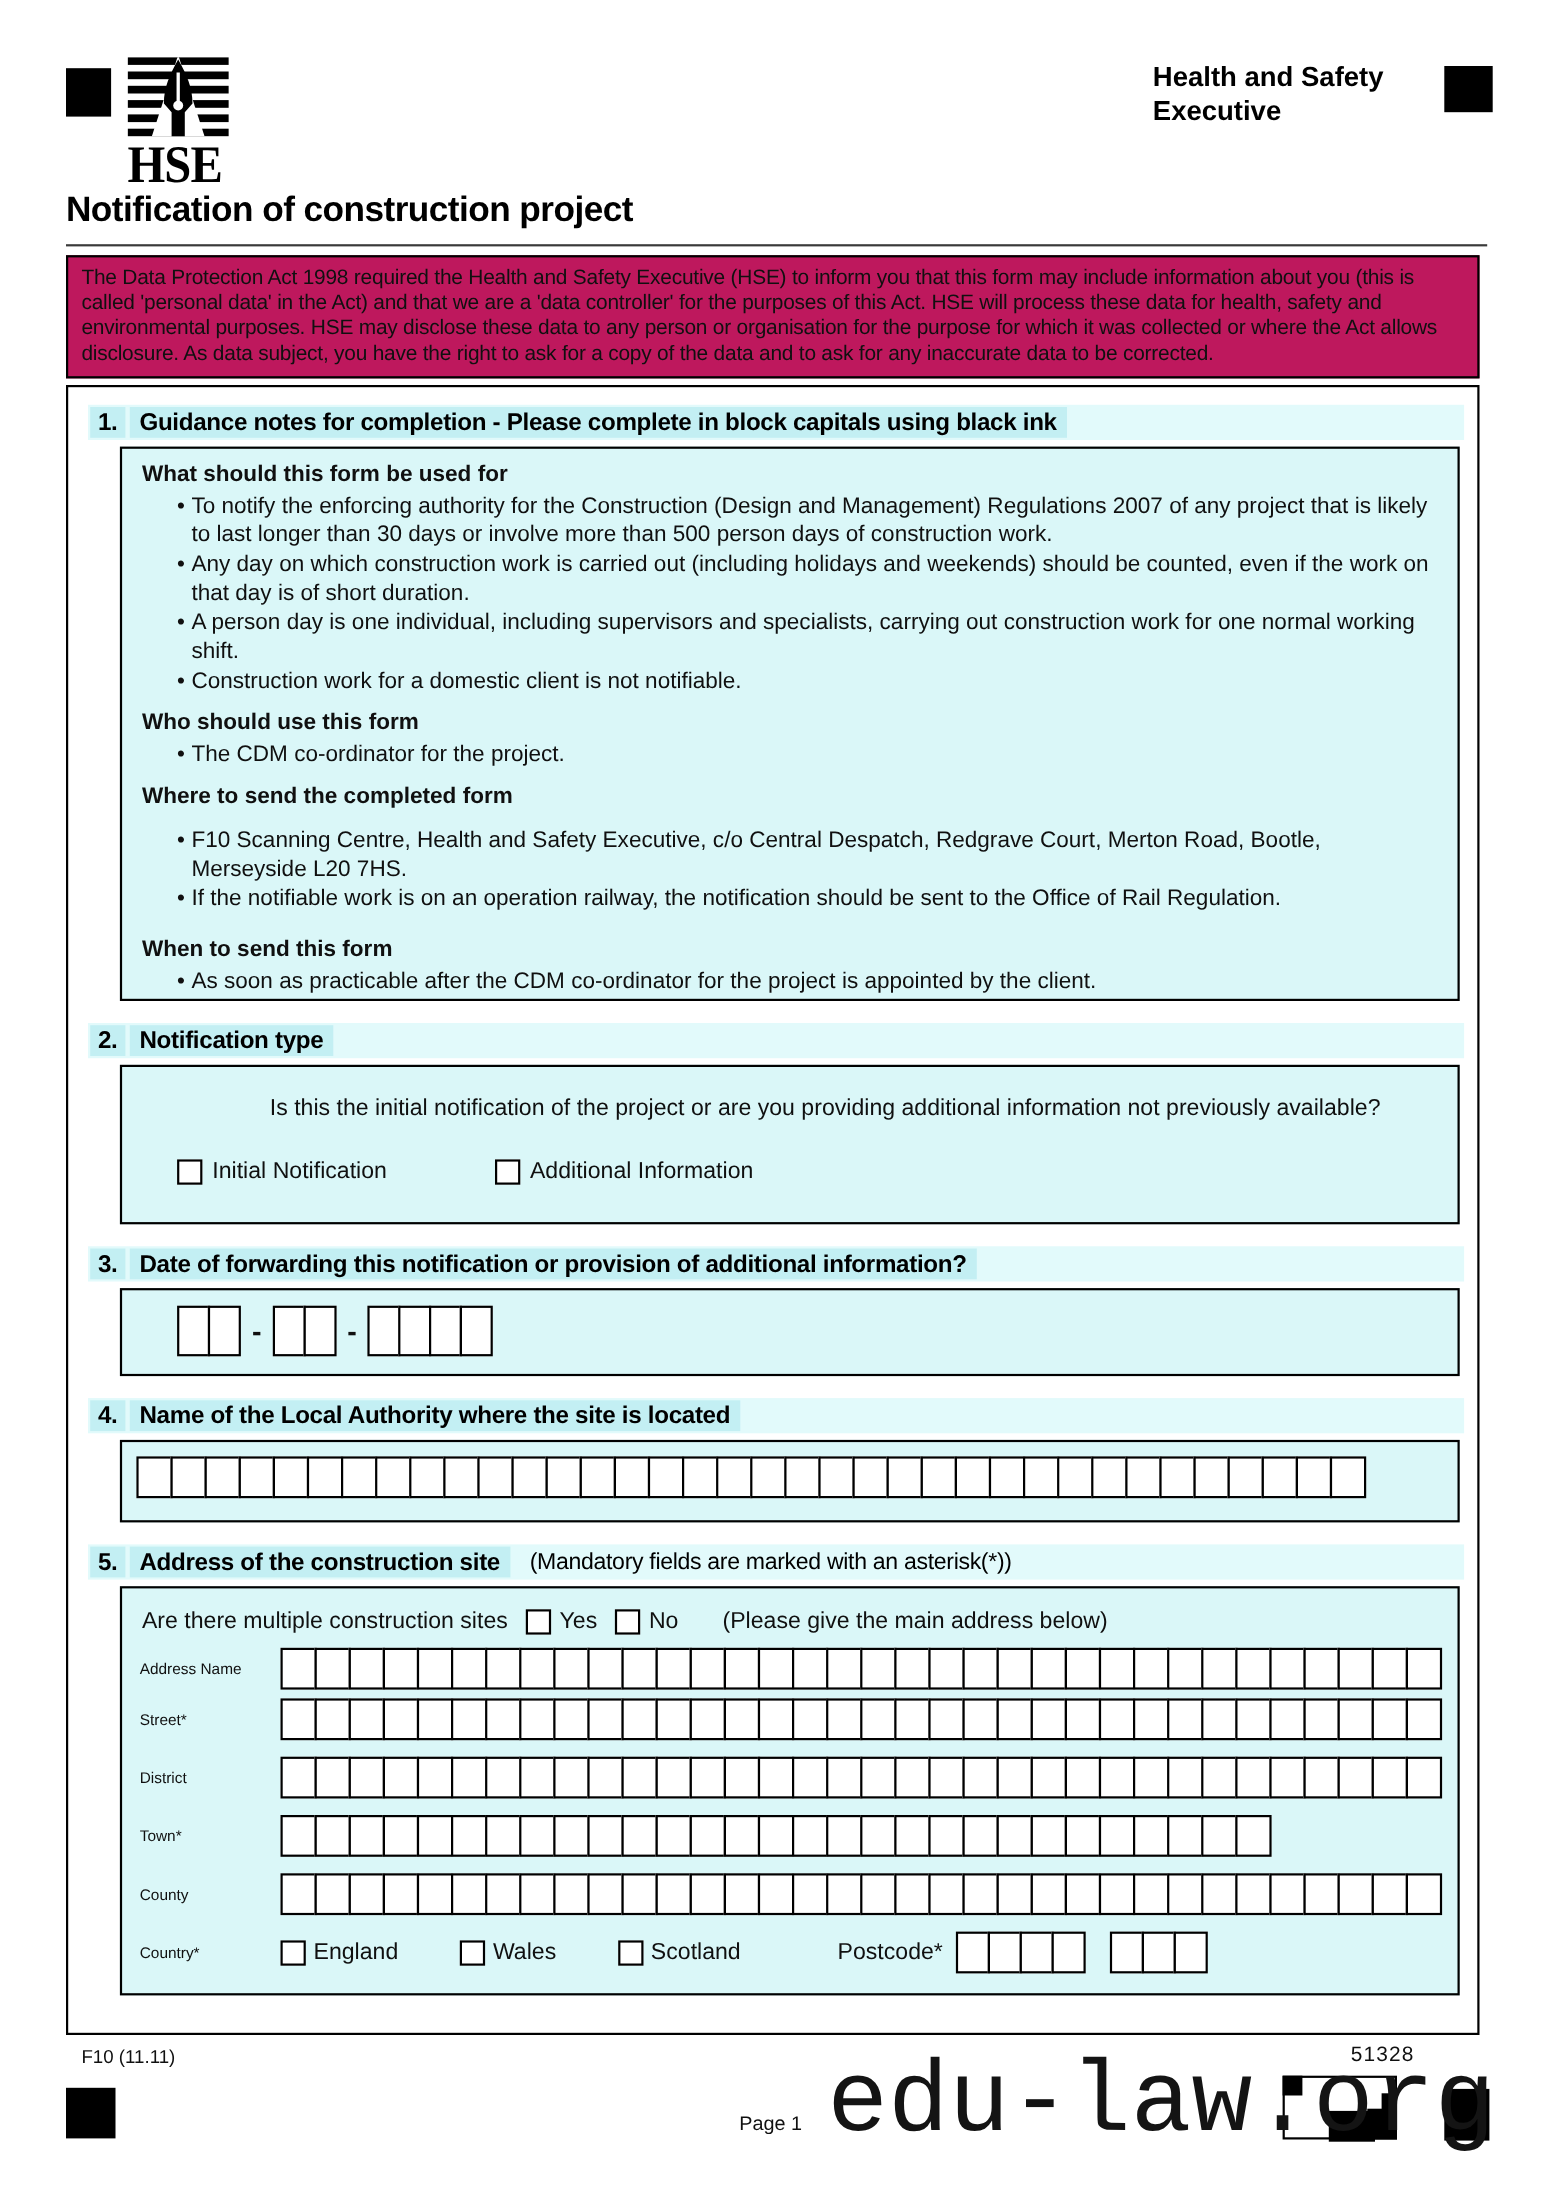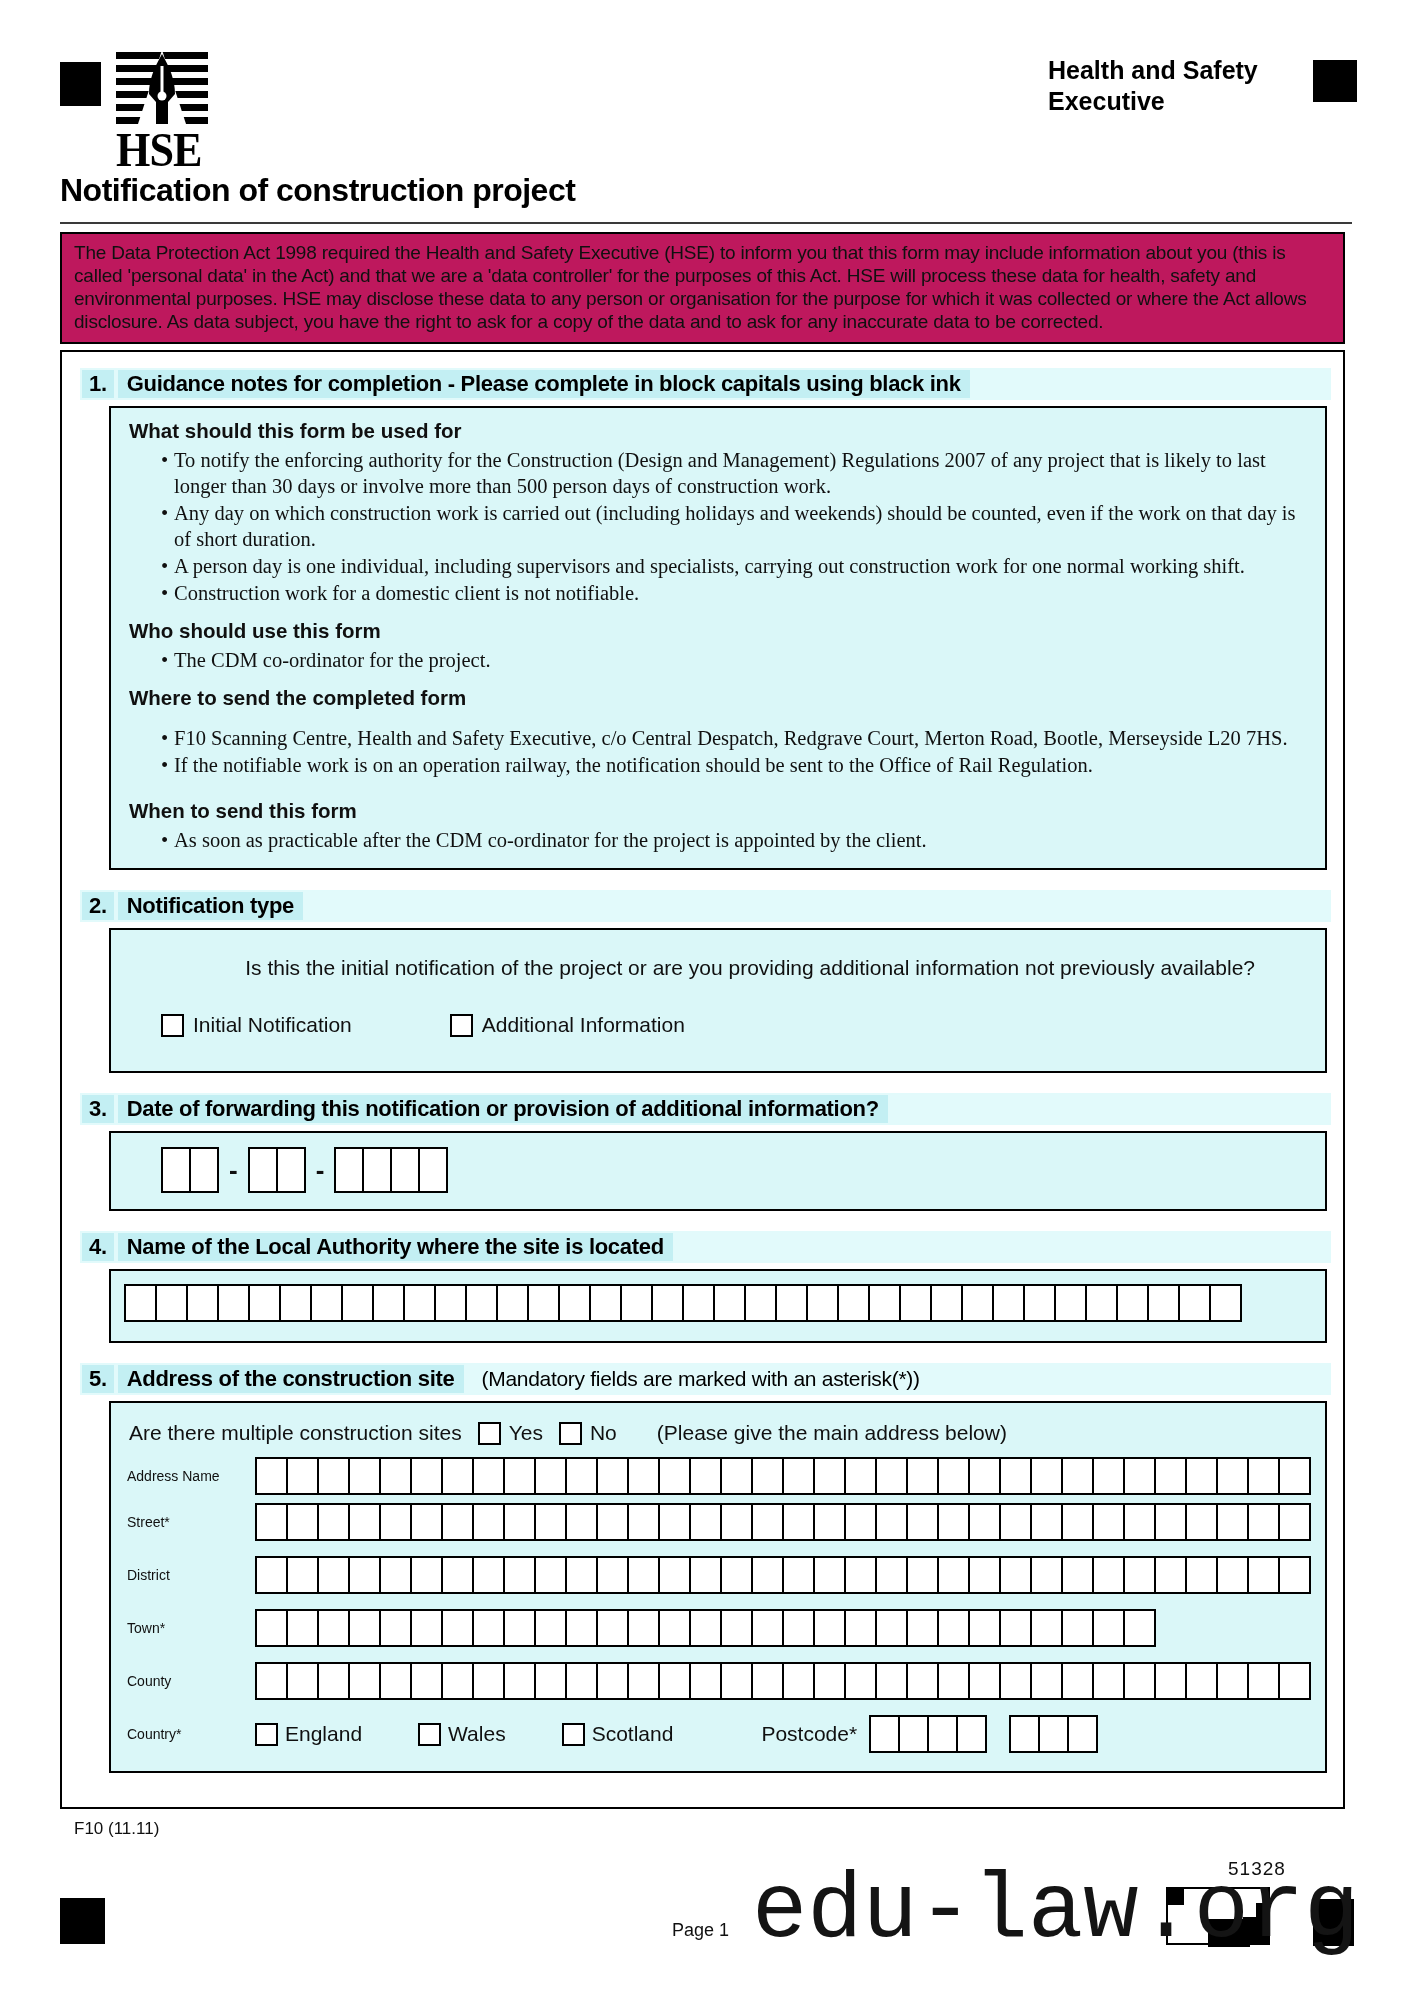--- a/index.html
+++ b/index.html
@@ -33,24 +33,24 @@
 
   .sec-head{display:flex;align-items:center;background:#e2fafb;margin:6px 6px 6px 12px;padding:2px 2px;
             font-weight:bold;font-size:22px;letter-spacing:-.3px;color:#000;}
   .sec-num{background:#c3eff3;padding:1px 7px;margin-right:4px;flex:none;}
   .sec-title{background:#c3eff3;padding:1px 9px;}
   .sec-sub{font-weight:normal;font-size:21px;padding:1px 4px;margin-left:14px;}
 
   .sec-box{border:2px solid #000;background:#daf7f8;margin:2px 10px 20px 41px;}
 
   
-  .s1{padding:8px 12px 14px 14px;font-size:20.5px;line-height:26px;}
+  .s1{padding:8px 12px 2px 14px;font-size:20.5px;line-height:26px;}
   .s1 .ghead{font-weight:bold;font-size:20.5px;margin:12px 0 3px 4px;}
   .s1 .group:first-child .ghead{margin-top:2px;}
-  .s1 ul{margin:0;padding:0 4px 0 49px;list-style:none;font-family:Liberation Serif, serif;}
+  .s1 ul{margin:0;padding:0 4px 0 49px;list-style:none;}
   .s1 li{position:relative;margin:1px 0;max-width:1140px;}
   .s1 li::before{content:"\2022";position:absolute;left:-13px;top:0;}
   .s1 .group:nth-child(3) ul{margin-top:14px;}
   .s1 .group:nth-child(4) .ghead{margin-top:20px;}
 
   
   .s2{padding:24px 20px 34px 24px;}
   .question{margin:0;font-size:21px;line-height:27px;max-width:1120px;text-align:right;}
   .optrow{display:flex;gap:86px;margin-top:32px;padding-left:14px;}
   .opt{display:flex;align-items:flex-end;gap:9px;font-size:21px;margin-left:12px;}

